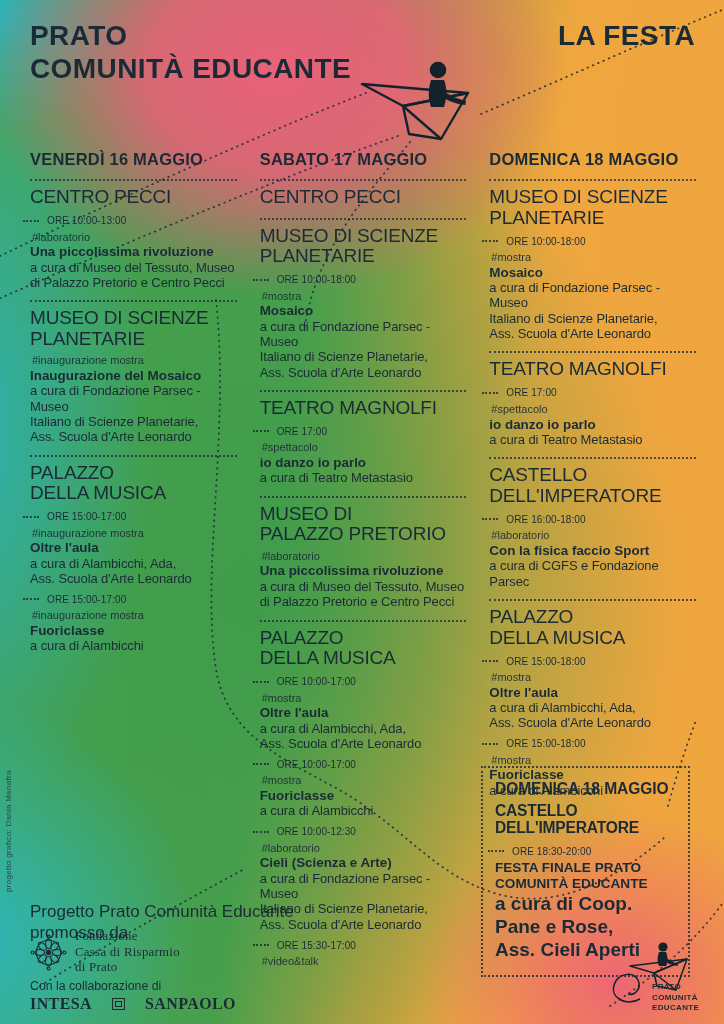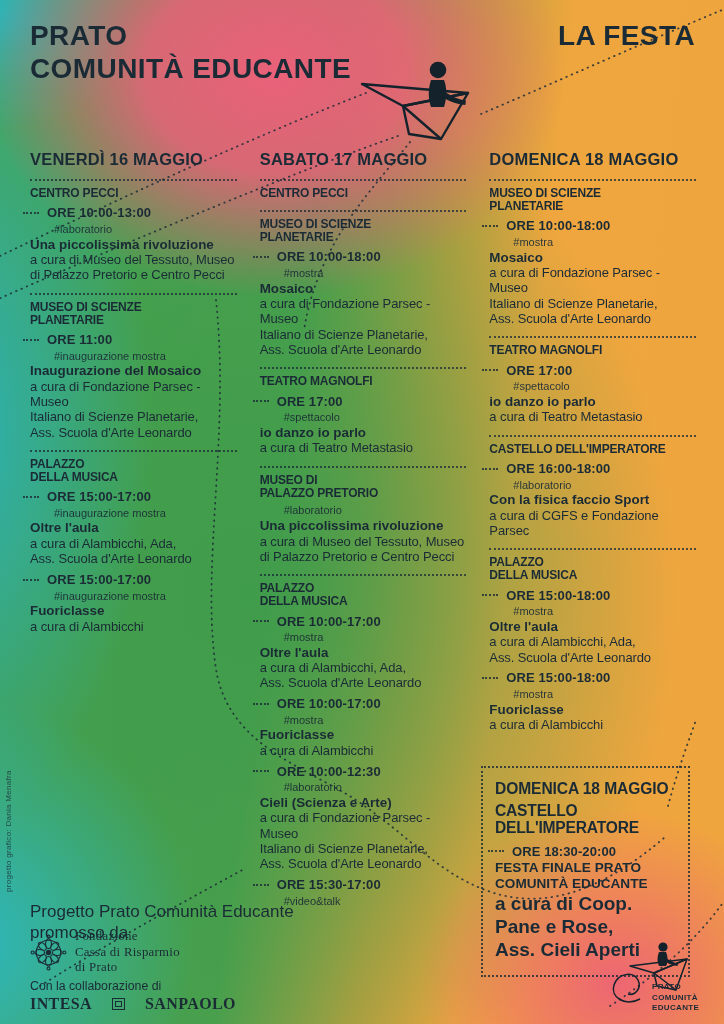--- a/index.html
+++ b/index.html
@@ -14,26 +14,26 @@
       radial-gradient(ellipse 27% 17% at 85% 96%, rgba(237,96,119,.92) 0%, rgba(237,96,119,0) 100%),
       radial-gradient(ellipse 60% 52% at 34% 58%, rgba(63,156,75,.92) 0%, rgba(63,156,75,0) 100%),
       linear-gradient(97deg,#45a351 0%,#4aa04d 40%,#b7a03f 56%,#f0a63e 68%,#efa53e 100%);}
   svg.deco{position:absolute;inset:0;z-index:1;pointer-events:none}
   .poster-title{position:absolute;left:30px;top:20px;z-index:2;font-size:28px;font-weight:700;line-height:1.17;letter-spacing:.4px;white-space:pre-line}
   .festa{position:absolute;right:29px;top:20px;z-index:2;font-size:28px;font-weight:700;letter-spacing:.4px}
   .columns{position:absolute;left:30px;top:150px;width:666px;display:flex;gap:23px;z-index:2}
   .column{flex:1;min-width:0}
   .day{font-size:16.5px;font-weight:700;letter-spacing:.2px;margin-bottom:10px}
   .section{border-top:2px dotted rgba(27,43,54,.75);padding-top:6px;margin-bottom:10px}
-  .venue{font-size:12px;font-weight:700;line-height:1.08;letter-spacing:-.2px;white-space:pre-line}
+  .venue{font-size:19px;font-weight:400;line-height:1.08;letter-spacing:-.2px;white-space:pre-line}
   .event{margin-top:5px}
   .time-row{display:flex;align-items:center;gap:8px;margin-left:-7px;height:16px}
   .lead{width:16px;border-top:2px dotted rgba(27,43,54,.8);flex:0 0 auto}
-  .time{font-size:13px;font-weight:700;letter-spacing:.1px}
-  .tag{font-size:11px;line-height:1.15;margin:2px 0 0 24px;opacity:.92}
+  .time{font-size:10px;font-weight:400;letter-spacing:.1px}
+  .tag{font-size:11px;line-height:1.15;margin:2px 0 0 2px;opacity:.92}
   .ev-title{font-size:13.4px;font-weight:700;line-height:1.15;margin-top:1px}
   .curator{font-size:13px;line-height:1.18;letter-spacing:-.1px;white-space:pre-line}
   .final-box{position:absolute;left:481px;top:766px;width:209px;z-index:2;border:2px dotted rgba(27,43,54,.8);padding:12px 12px 13px}
   .fb-day{font-size:15.6px;font-weight:700;letter-spacing:-.1px}
   .fb-venue{font-size:15.6px;font-weight:700;line-height:1.1;letter-spacing:-.2px;white-space:pre-line;margin-top:4px}
   .fb-title{font-size:13.6px;font-weight:700;line-height:1.18;white-space:pre-line;margin-top:1px}
   .fb-curator{font-size:19px;font-weight:700;line-height:1.2;white-space:pre-line;margin-top:1px}
   .final-box .time-row{margin-top:7px}
   .promoted{position:absolute;left:30px;top:901px;z-index:2;font-size:17px;line-height:1.25;white-space:pre-line}
   .fcrp{position:absolute;left:30px;top:929px;z-index:2;display:flex;gap:8px;align-items:center}
@@ -109,24 +109,20 @@
     <div class="curator">a cura di Museo del Tessuto, Museo
 di Palazzo Pretorio e Centro Pecci</div>
   </div>
           </div>
   </section>
         <section class="section">
     <h3 class="venue">MUSEO DI SCIENZE
 PLANETARIE</h3>
     <div>
             <div class="event">
-    <div class="time-row">
-      <span class="lead"></span>
-      <span class="time">ORE 11:00</span>
-    </div>
     <div class="tag">#inaugurazione mostra</div>
     <div class="ev-title">Inaugurazione del Mosaico</div>
     <div class="curator">a cura di Fondazione Parsec - Museo
 Italiano di Scienze Planetarie,
 Ass. Scuola d'Arte Leonardo</div>
   </div>
           </div>
   </section>
         <section class="section">
     <h3 class="venue">PALAZZO

